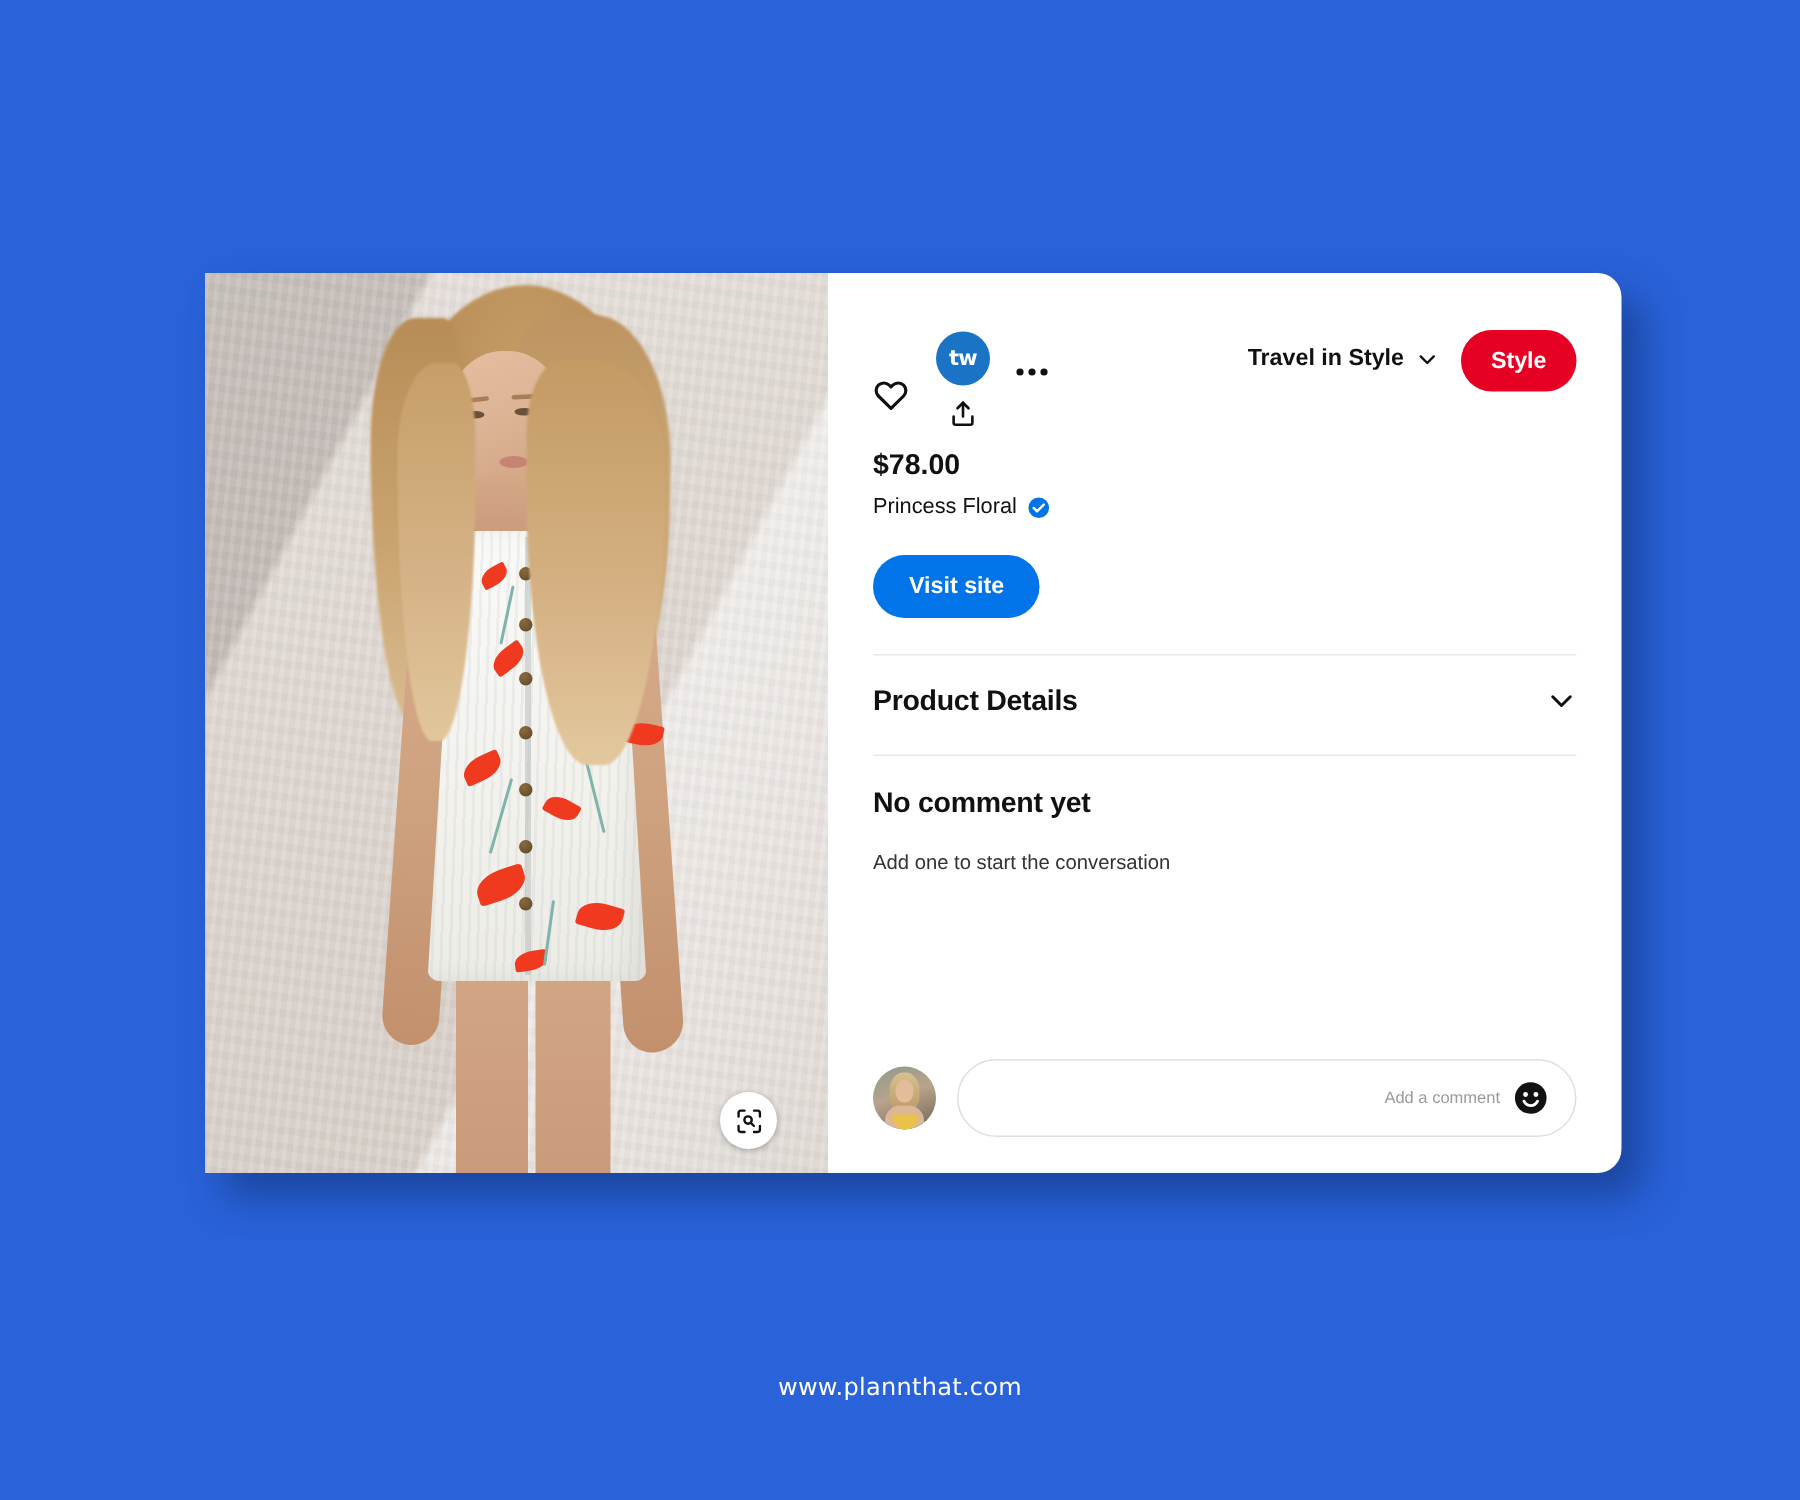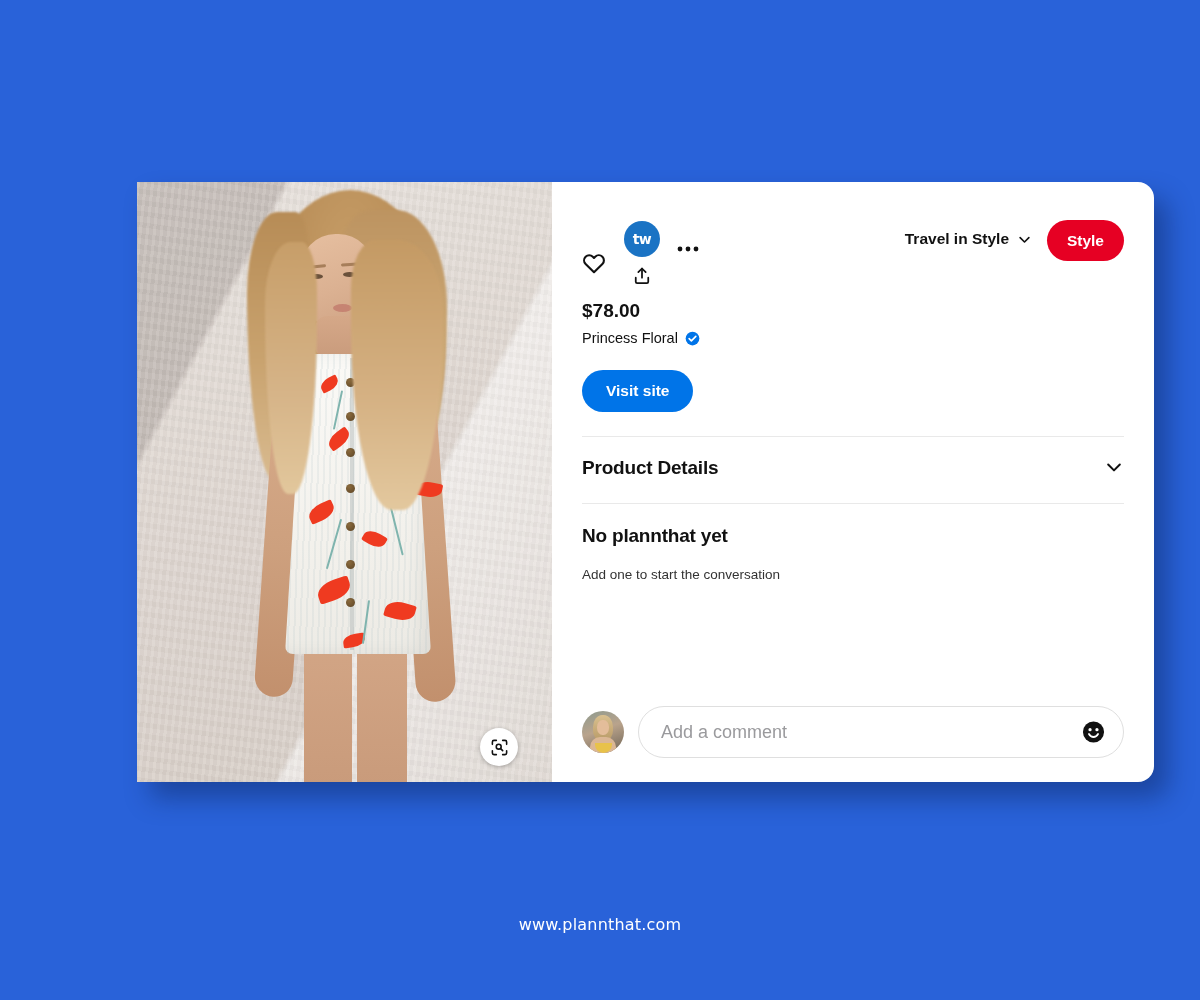--- a/index.html
+++ b/index.html
@@ -11,21 +11,21 @@
     font-family: "Liberation Sans", sans-serif;
     overflow: hidden;
     position: relative;
   }
 
   
   #pin-card {
     position: absolute;
     left: 137px;
     top: 182px;
-    width: 1017px;
+    width: 944px;
     height: 600px;
     display: flex;
     background: #ffffff;
     border-radius: 0 16px 16px 0;
     box-shadow: 14px 16px 26px rgba(10, 30, 80, 0.42);
   }
 
   
   .photo-pane {
     position: relative;
@@ -264,22 +264,22 @@
     background: #e8c24a; border-radius: 0 0 9px 9px;
   }
   .comment-input-wrap {
     flex: 1; position: relative;
     height: 52px; border: 1px solid #dfdfdf; border-radius: 26px;
     display: flex; align-items: center; padding: 0 50px 0 22px;
     background: #fff;
   }
   .comment-input {
     border: none; outline: none; width: 100%;
-    font-size: 18px; font-family: "Liberation Sans", sans-serif;
-    color: #111; background: transparent;
+    font-size: 11px; font-family: "Liberation Sans", sans-serif;
+    color: #111; background: transparent; text-align: right;
   }
   .comment-input::placeholder { color: #9a9a9d; }
   .emoji-icon {
     position: absolute; right: 18px; top: 50%; transform: translateY(-50%);
     cursor: pointer; line-height: 0;
   }
 
   
   #footer-url {
     position: absolute; left: 0; right: 0; top: 915px;
@@ -418,21 +418,21 @@
 
     <div class="details-header">
       <h3>Product Details</h3>
       <svg width="20" height="20" viewBox="0 0 24 24">
         <path d="M5 9l7 7 7-7" fill="none" stroke="#111" stroke-width="2.4" stroke-linecap="round" stroke-linejoin="round"></path>
       </svg>
     </div>
 
     <div class="divider"></div>
 
-    <h3 class="comments-title">No plannthat yet</h3>
+    <h3 class="comments-title">No comment yet</h3>
     <div class="comments-sub">Add one to start the conversation</div>
 
     <div class="comment-bar">
       <div class="comment-avatar">
         <div class="cav-hair"></div>
         <div class="cav-face"></div>
         <div class="cav-body"></div>
         <div class="cav-bowl"></div>
       </div>
       <div class="comment-input-wrap">

